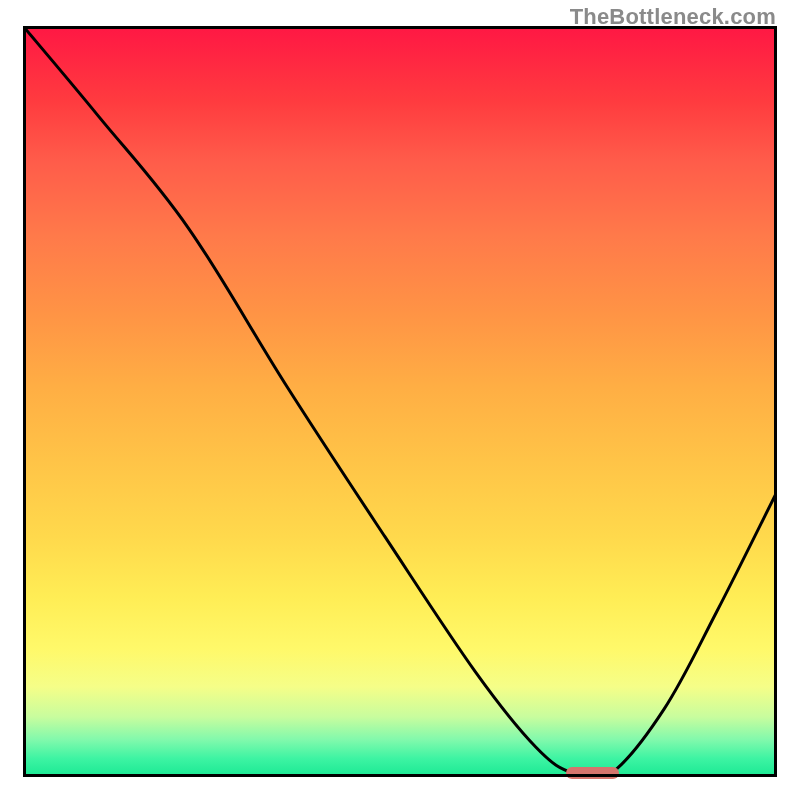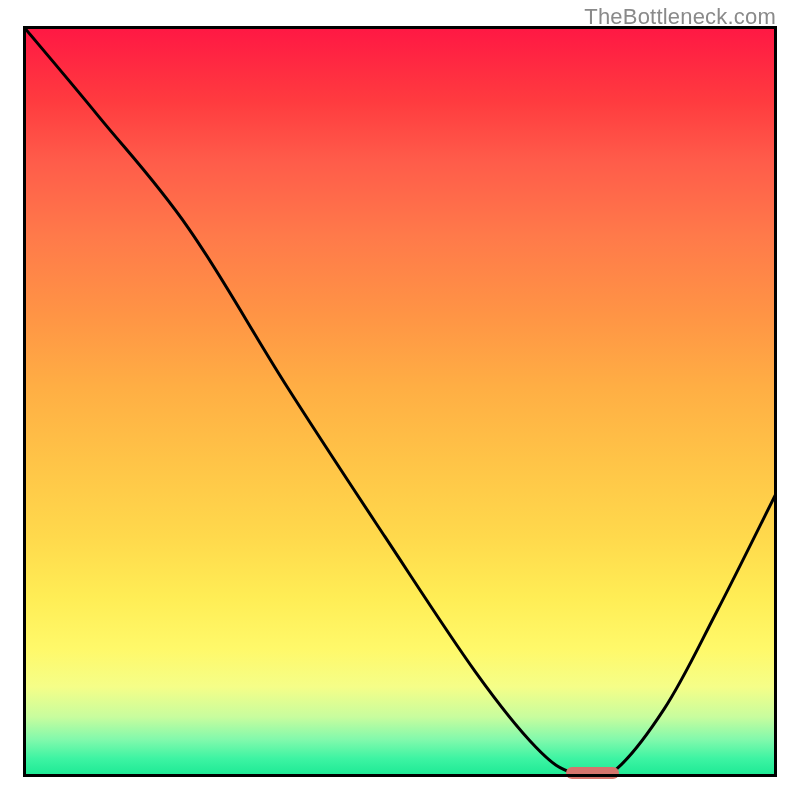--- a/index.html
+++ b/index.html
@@ -57,21 +57,21 @@
     width: 754px;
     height: 751px;
     pointer-events: none;
   }
   .watermark {
     position: absolute;
     top: 4px;
     right: 24px;
     font-family: Arial, Helvetica, sans-serif;
     font-size: 22px;
-    font-weight: 400;
+    font-weight: 700;
     color: #8a8a8a;
     letter-spacing: 0.2px;
     margin-left: 32px;
   }
   .marker {
     position: absolute;
     height: 12px;
     border-radius: 6px;
     background: #d5756d;
   }

